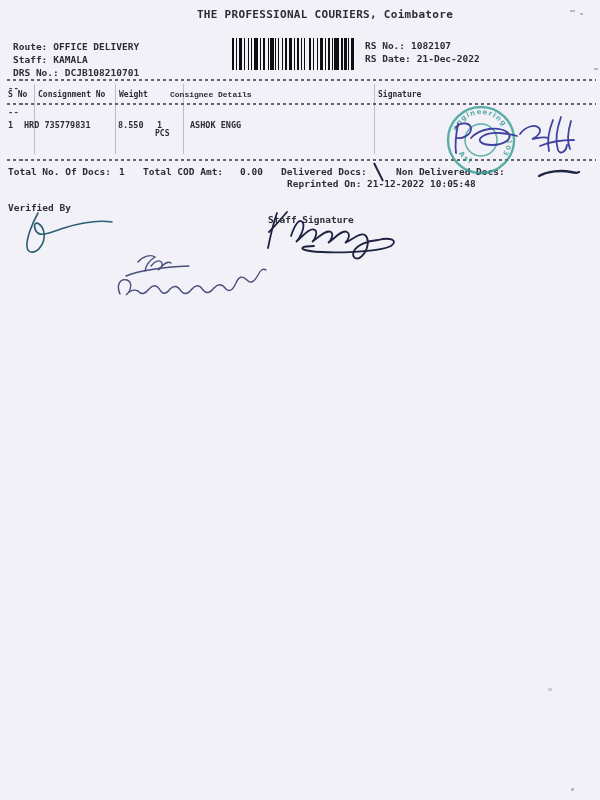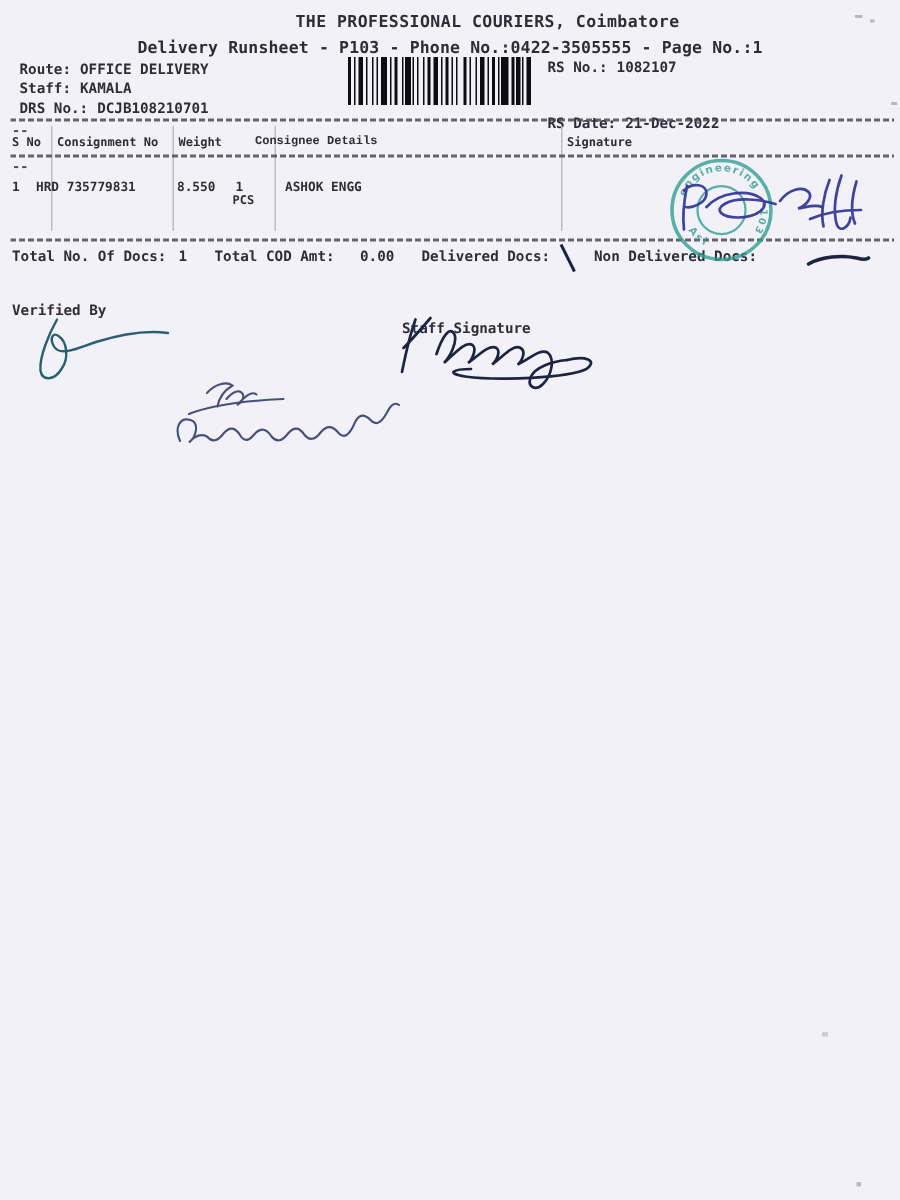--- a/index.html
+++ b/index.html
@@ -25,21 +25,20 @@
   .sig-svg{position:absolute;left:0;top:0;pointer-events:none;}
   .stamp-text{font-family:"DejaVu Sans",sans-serif;font-weight:bold;}
   .speck{position:absolute;background:#8a8a9a;opacity:.55;}
 </style>
 </head>
 <body>
 
 <div class="page">
 
   <div class="abs title" style="top:8px;padding-left:25px;">THE PROFESSIONAL COURIERS, Coimbatore</div>
-  <div class="abs subtitle" style="top:25px;">Delivery Runsheet - P103 - Phone No.:0422-3505555 - Page No.:1</div>
 
   <div class="abs info" style="left:13px;top:41px;">
     <span>Route:</span><span class="val">OFFICE DELIVERY</span>
   </div>
   <div class="abs info" style="left:13px;top:54px;">
     <span>Staff:</span><span class="val">KAMALA</span>
   </div>
   <div class="abs info" style="left:13px;top:67px;">
     <span>DRS No.:</span><span class="val">DCJB108210701</span>
   </div>
@@ -75,21 +74,21 @@
       <div class="bar" style="left: 102.45px; width: 4.2px;"></div>
       <div class="bar" style="left: 108.5px; width: 2.1px;"></div>
       <div class="bar" style="left: 112.45px; width: 2.1px;"></div>
       <div class="bar" style="left: 116.4px; width: 1.05px;"></div>
       <div class="bar" style="left: 119.3px; width: 3.15px;"></div>
     </div>
 
   <div class="abs info" style="left:365px;top:40px;">
     <span>RS No.:</span><span class="val">1082107</span>
   </div>
-  <div class="abs info" style="left:365px;top:53px;margin-top:24px;">
+  <div class="abs info" style="left:365px;top:53px;">
     <span>RS Date:</span><span class="val">21-Dec-2022</span>
   </div>
 
   <div class="abs dash" style="left:7px;right:4px;top:79px;"></div>
 
   <div class="abs wrapdash" style="left:8px;top:83px;">--</div>
 
   <div class="vline" style="left:34px;"></div>
   <div class="vline" style="left:115px;"></div>
   <div class="vline" style="left:183px;"></div>
@@ -115,20 +114,21 @@
 
   <div class="abs dash" style="left:7px;right:4px;top:159px;"></div>
 
   <div class="abs tot" style="left:8px;top:166px;">Total No. Of Docs:</div>
   <div class="abs tot" style="left:119px;top:166px;">1</div>
   <div class="abs tot" style="left:143px;top:166px;">Total COD Amt:</div>
   <div class="abs tot" style="left:240px;top:166px;">0.00</div>
   <div class="abs tot" style="left:281px;top:166px;">Delivered Docs:</div>
   <div class="abs tot" style="left:396px;top:166px;">Non Delivered Docs:</div>
 
+  <div class="abs tot" style="left:287px;top:178px;">Reprinted On: 21-12-2022 10:05:48</div>
 
   <div class="abs tot" style="left:8px;top:202px;">Verified By</div>
   <div class="abs tot" style="left:268px;top:214px;">Staff Signature</div>
 
   <svg class="sig-svg" width="600" height="800" viewBox="0 0 600 800">
     <g opacity="0.78">
       <circle cx="481" cy="140" r="33" fill="none" stroke="#2f9c92" stroke-width="2.4"></circle>
       <circle cx="481" cy="140" r="16" fill="none" stroke="#2f9c92" stroke-width="1.5"></circle>
       <path id="arcTop" d="M 456.6 131.1 A 26 26 0 0 1 505.4 131.1" fill="none"></path>
       <path id="arcRight" d="M 506.6 135.5 A 26 26 0 0 1 494 162.5" fill="none"></path>

